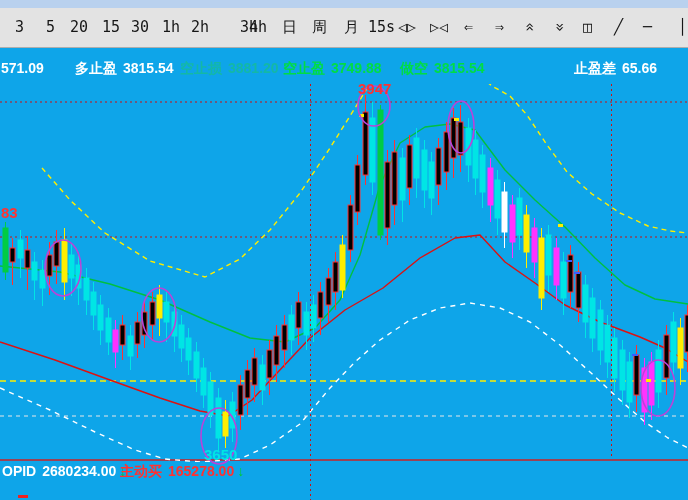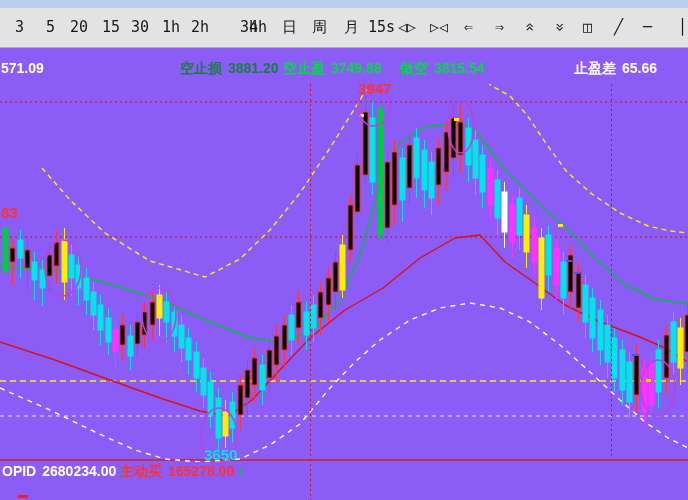--- a/index.html
+++ b/index.html
@@ -4,21 +4,21 @@
 <style>
   html,body{margin:0;padding:0;background:#555;}
   #window{position:relative;width:688px;height:500px;background:#000;overflow:hidden;
           font-family:"Liberation Sans",sans-serif;}
   #titlebar-strip{position:absolute;left:0;top:0;width:688px;height:8px;background:#b9d1ee;}
   #toolbar{position:absolute;left:0;top:8px;width:688px;height:39px;background:#e3e3e3;
            border-bottom:1px solid #adadad;}
   .tb-item{position:absolute;top:9px;font:15px "DejaVu Sans Mono",monospace;color:#161616;
            letter-spacing:0;cursor:default;line-height:20px;}
   .rot{display:inline-block;transform:rotate(90deg);}
-  #chart-area{position:absolute;left:0;top:48px;width:688px;height:452px;background:#8b5cf6;}
+  #chart-area{position:absolute;left:0;top:48px;width:688px;height:452px;background:#0ea5e9;}
   #chart-svg{position:absolute;left:0;top:0;}
   #status-bar{position:absolute;left:0;top:60px;width:688px;height:20px;z-index:5;padding-left:36px;}
   .seg{position:absolute;top:0;white-space:nowrap;font:bold 14px "Liberation Sans",sans-serif;}
   .seg .lbl{margin-right:6px;}
   #bottom-bar{position:absolute;left:0;top:463px;width:688px;height:18px;z-index:5;}
   .bseg{position:absolute;top:0;white-space:nowrap;font:bold 14px "Liberation Sans",sans-serif;}
   .bseg .lbl{margin-right:6px;}
   .arrow{font-weight:bold;margin-left:3px;}
   #partial-row-marker{position:absolute;left:18px;top:495px;width:10px;height:3px;background:#e22;z-index:5;}
 </style>
@@ -463,21 +463,22 @@
         <ellipse cx="658" cy="388" rx="17" ry="28" fill="none" stroke="#b944d9" stroke-width="1.6"></ellipse>
         <text x="358" y="94" fill="#ff3232" style="font:bold 15px &quot;Liberation Sans&quot;,sans-serif">3947</text>
         <text x="204" y="460" fill="#00e5e5" style="font:bold 15px &quot;Liberation Sans&quot;,sans-serif">3650</text>
         <text x="1" y="218" fill="#ff3232" style="font:bold 15px &quot;Liberation Sans&quot;,sans-serif">83</text>
         <line x1="310.5" y1="84" x2="310.5" y2="500" stroke="#cc1111" stroke-width="1" stroke-dasharray="2,3"></line>
         <line x1="611.5" y1="84" x2="611.5" y2="459" stroke="#cc1111" stroke-width="1" stroke-dasharray="2,3"></line>
       </svg>
   </div>
   <div id="status-bar">
       <span class="seg" style="left: 1px; color: rgb(255, 255, 255);"><span>571.09</span></span>
-      <span class="seg" style="left: 180px; color: #15803d;"><span class="lbl">空止损</span><span>3881.20</span></span>
+      <span class="seg" style="left: 75px; color: rgb(255, 255, 255);"><span class="lbl">多止盈</span><span>3815.54</span></span>
+      <span class="seg" style="left: 180px; color: #14b8a6;"><span class="lbl">空止损</span><span>3881.20</span></span>
       <span class="seg" style="left: 283px; color: rgb(0, 221, 68);"><span class="lbl">空止盈</span><span>3749.88</span></span>
       <span class="seg" style="left: 400px; color: rgb(0, 221, 68);"><span class="lbl">做空</span><span>3815.54</span></span>
       <span class="seg" style="left: 574px; color: rgb(255, 255, 255);"><span class="lbl">止盈差</span><span>65.66</span></span>
     </div>
   <div id="bottom-bar">
       <span class="bseg" style="left: 2px; color: rgb(255, 255, 255);"><span class="lbl">OPID</span><span>2680234.00</span><span class="arrow" style="color: rgb(0, 204, 51);">↓</span></span>
       <span class="bseg" style="left: 120px; color: rgb(255, 50, 50);"><span class="lbl">主动买</span><span>165278.00</span><span class="arrow" style="color: rgb(0, 204, 51);">↓</span></span>
     </div>
   <div id="partial-row-marker"></div>
 </div>

